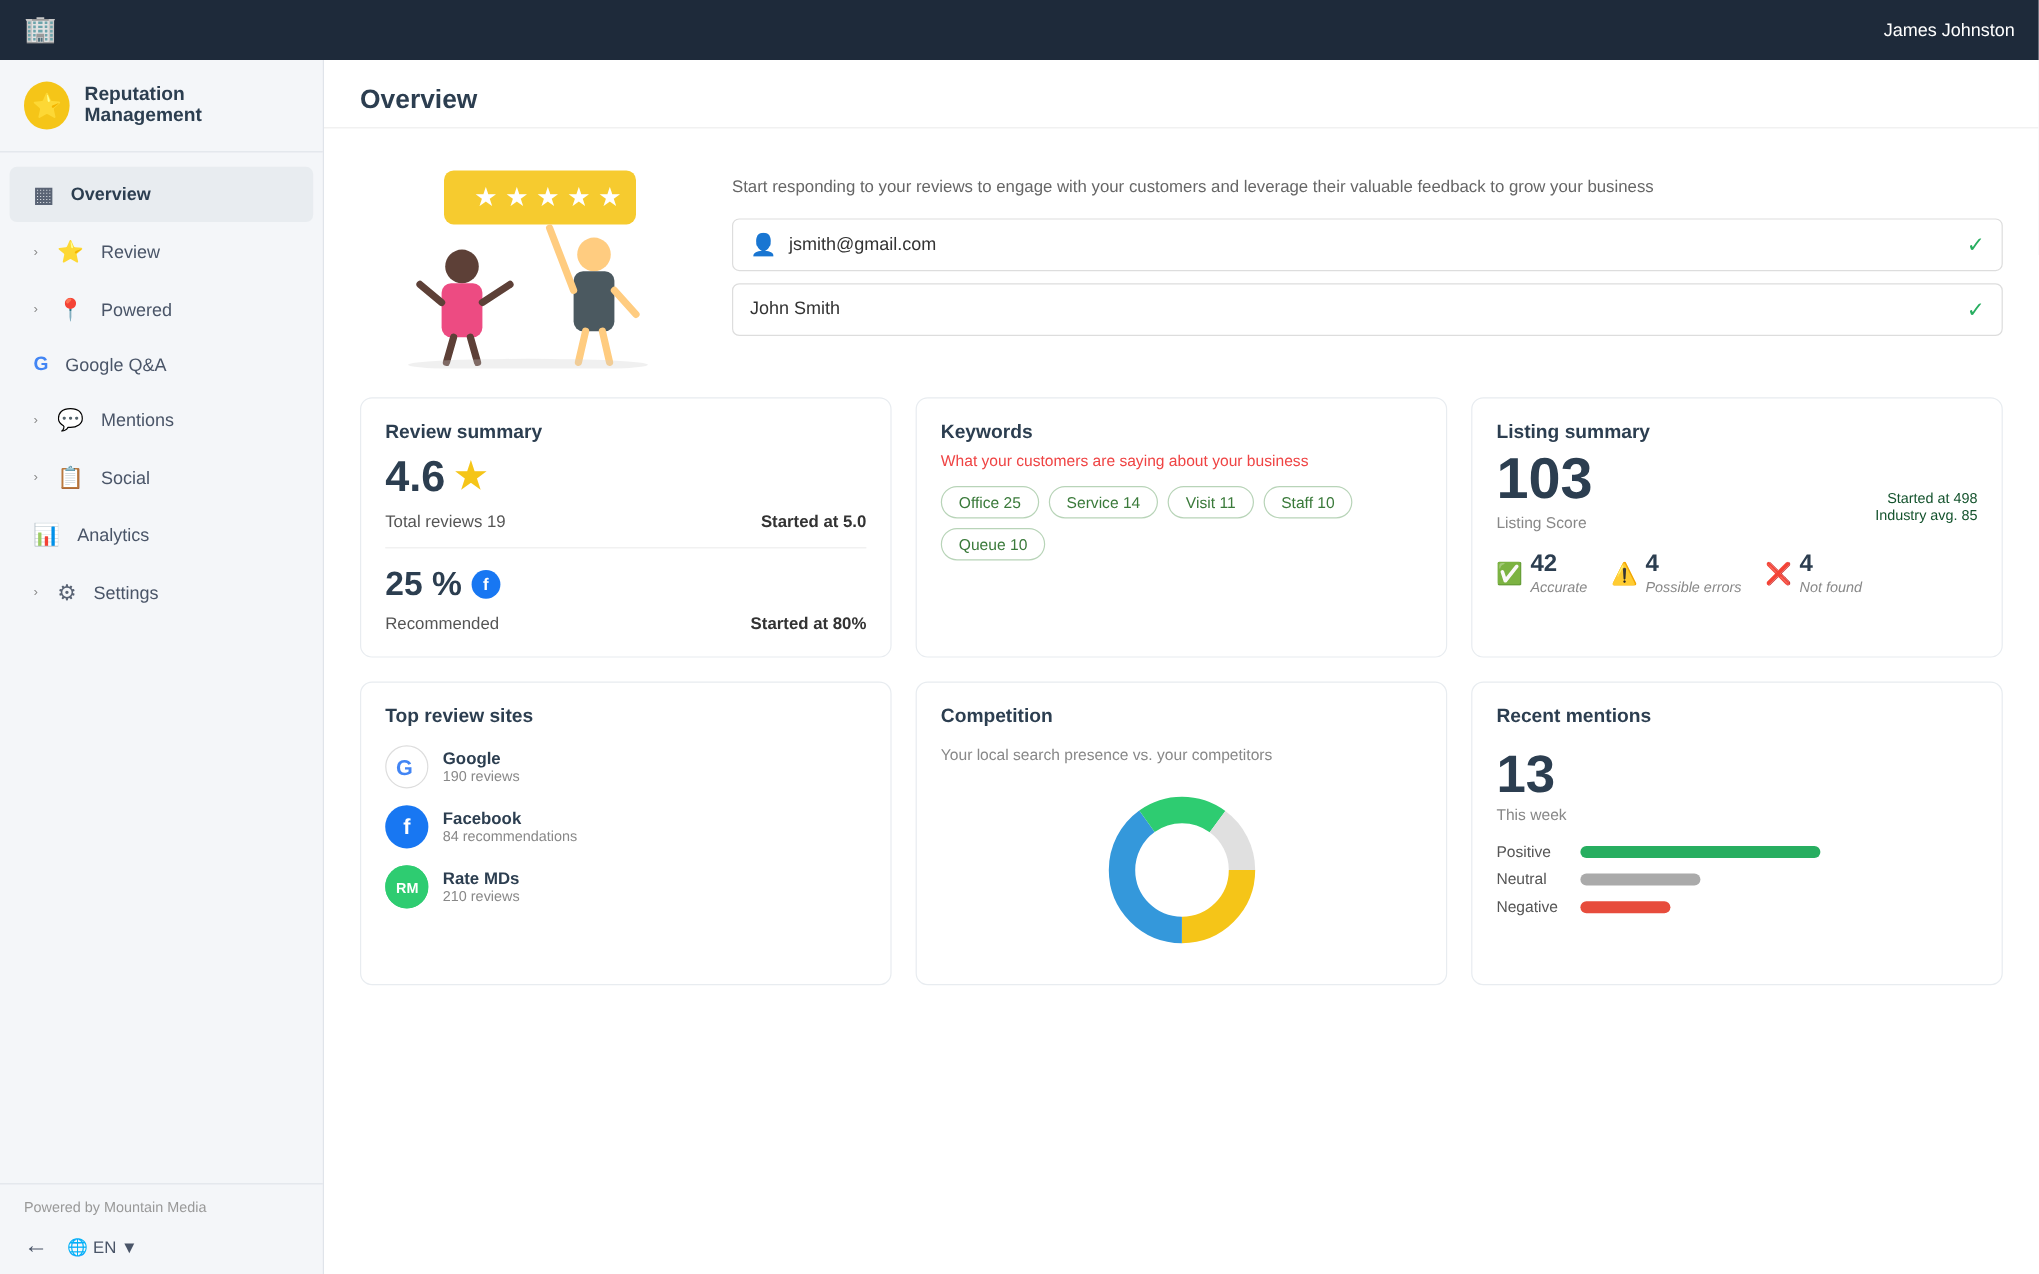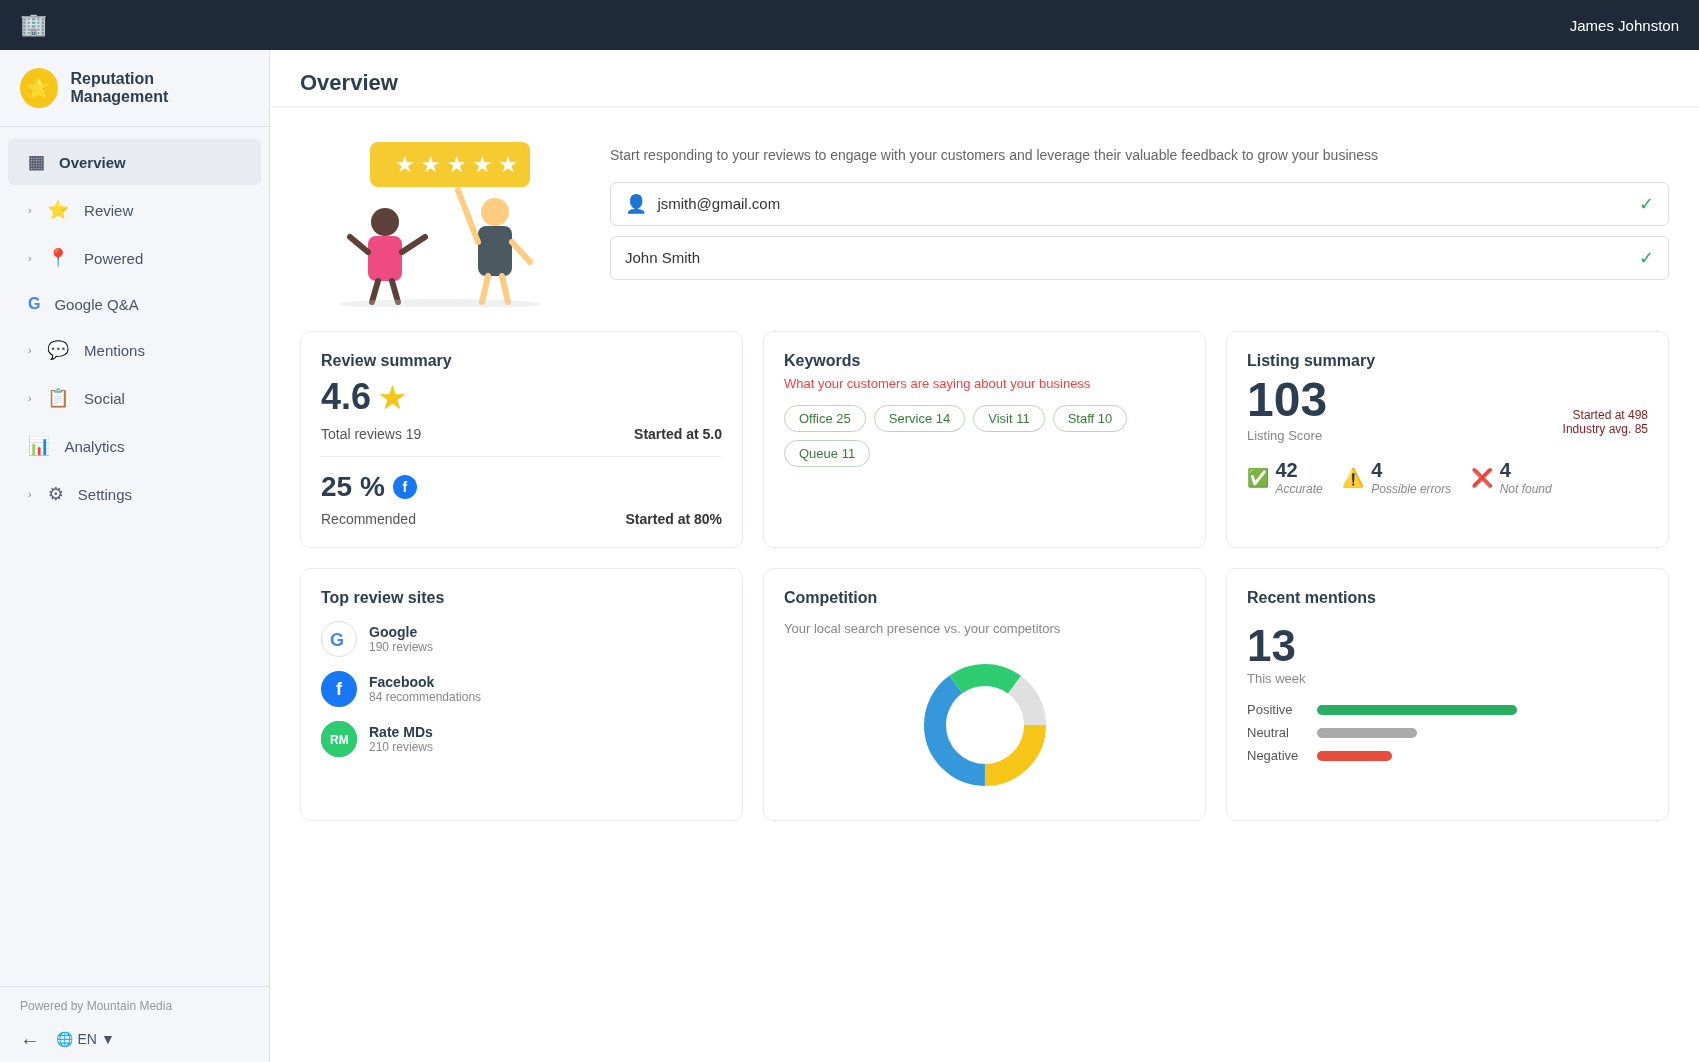--- a/index.html
+++ b/index.html
@@ -161,21 +161,21 @@
       font-size: 13px;
       font-weight: 500;
       border: 1.5px solid #b8d4b8;
       color: #3a7a3a;
       background: transparent;
     }
 
     
     .listing-score { font-size: 48px; font-weight: 700; color: #2c3e50; line-height: 1; }
     .listing-score-label { font-size: 13px; color: #888; margin-top: 4px; }
-    .listing-stats-side { text-align: right; font-size: 12px; color: #7f1d1d; margin-top: 24px; }
+    .listing-stats-side { text-align: right; font-size: 12px; color: #14532d; margin-top: 24px; }
     .listing-top { display: flex; justify-content: space-between; align-items: center; }
     .listing-icons-row { display: flex; gap: 20px; margin-top: 16px; }
     .listing-stat-item { display: flex; align-items: center; gap: 6px; }
     .listing-stat-num { font-size: 20px; font-weight: 700; color: #2c3e50; }
     .listing-stat-lbl { font-size: 12px; color: #888; font-style: italic; }
     .icon-green { color: #27ae60; font-size: 18px; }
     .icon-orange { color: #f39c12; font-size: 18px; }
     .icon-red { color: #e74c3c; font-size: 18px; }
 
     
@@ -360,21 +360,21 @@
           </div>
 
           <div class="stat-card">
             <div class="stat-card-title">Keywords</div>
             <div class="stat-card-subtitle">What your customers are saying about your business</div>
             <div class="keyword-tags">
               <span class="keyword-tag">Office 25</span>
               <span class="keyword-tag">Service 14</span>
               <span class="keyword-tag">Visit 11</span>
               <span class="keyword-tag">Staff 10</span>
-              <span class="keyword-tag">Queue 11</span>
+              <span class="keyword-tag">Queue 10</span>
             </div>
           </div>
 
           <div class="stat-card">
             <div class="stat-card-title">Listing summary</div>
             <div class="listing-top">
               <div>
                 <div class="listing-score">103</div>
                 <div class="listing-score-label">Listing Score</div>
               </div>

